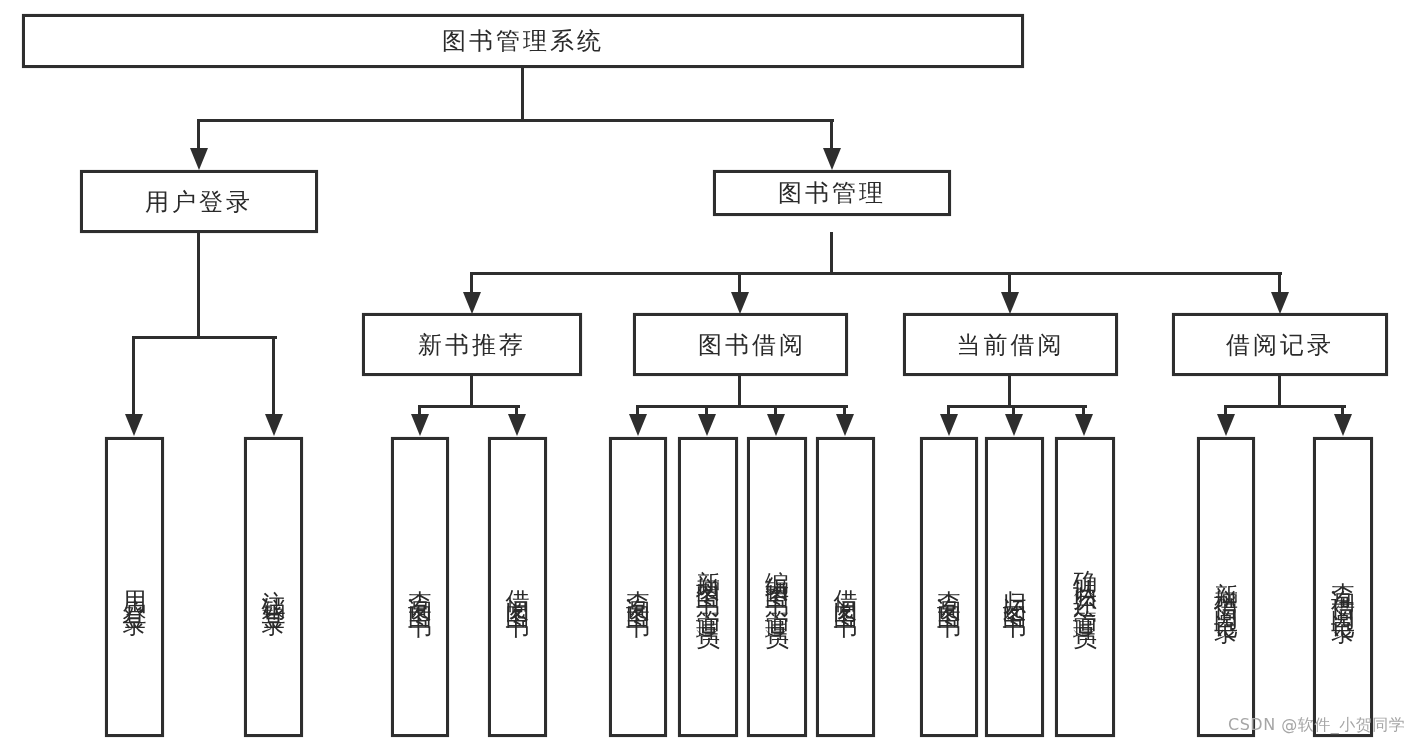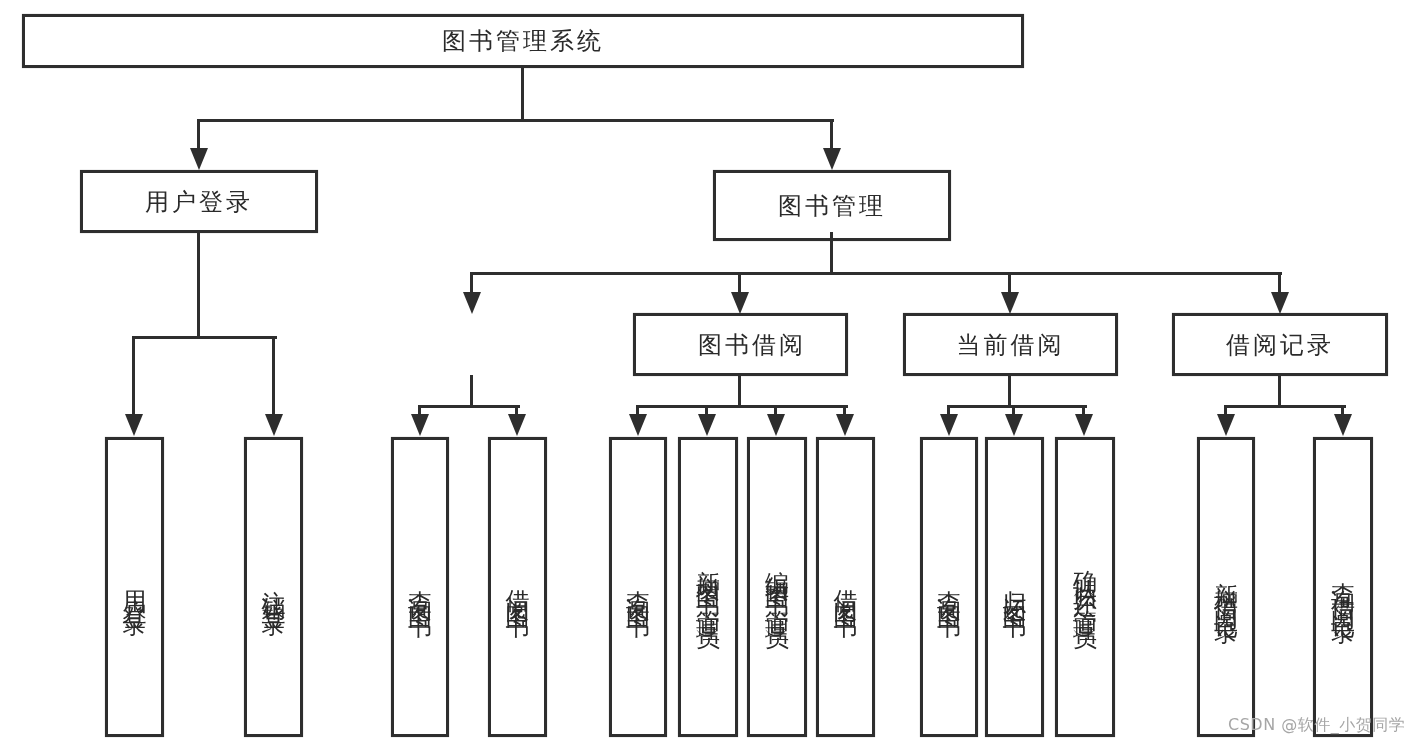--- a/index.html
+++ b/index.html
@@ -48,21 +48,21 @@
   <div class="vline" style="left:521px;top:68px;height:54px;"></div>
   <div class="hline" style="left:197px;top:119px;width:637px;"></div>
   <div class="vline" style="left:197px;top:120px;height:32px;"></div>
   <div class="vline" style="left:830px;top:120px;height:32px;"></div>
   <div class="arrow" style="left:190px;top:148px;"></div>
   <div class="arrow" style="left:823px;top:148px;"></div>
 
   <div class="hbox" style="left:80px;top:170px;width:238px;height:63px;">
     <span>用户登录</span>
   </div>
-  <div class="hbox" style="left:713px;top:170px;width:238px;height:71px;justify-content:center;">
+  <div class="hbox" style="left:713px;top:170px;width:238px;height:46px;justify-content:center;">
     <span>图书管理</span>
   </div>
 
   <div class="vline" style="left:197px;top:232px;height:107px;"></div>
   <div class="hline" style="left:132px;top:336px;width:145px;"></div>
   <div class="vline" style="left:132px;top:337px;height:80px;"></div>
   <div class="vline" style="left:272px;top:337px;height:80px;"></div>
   <div class="arrow" style="left:125px;top:414px;"></div>
   <div class="arrow" style="left:265px;top:414px;"></div>
 
@@ -70,20 +70,23 @@
   <div class="hline" style="left:470px;top:272px;width:812px;"></div>
   <div class="vline" style="left:470px;top:273px;height:23px;"></div>
   <div class="vline" style="left:738px;top:273px;height:23px;"></div>
   <div class="vline" style="left:1008px;top:273px;height:23px;"></div>
   <div class="vline" style="left:1278px;top:273px;height:23px;"></div>
   <div class="arrow" style="left:463px;top:292px;"></div>
   <div class="arrow" style="left:731px;top:292px;"></div>
   <div class="arrow" style="left:1001px;top:292px;"></div>
   <div class="arrow" style="left:1271px;top:292px;"></div>
 
+  <div class="hbox" style="left:362px;top:313px;width:220px;height:63px;">
+    <span>新书推荐</span>
+  </div>
   <div class="hbox" style="left:633px;top:313px;width:215px;height:63px;padding-left:23px;">
     <span>图书借阅</span>
   </div>
   <div class="hbox" style="left:903px;top:313px;width:215px;height:63px;font-family:Liberation Serif, serif;">
     <span>当前借阅</span>
   </div>
   <div class="hbox" style="left:1172px;top:313px;width:216px;height:63px;">
     <span>借阅记录</span>
   </div>
 

